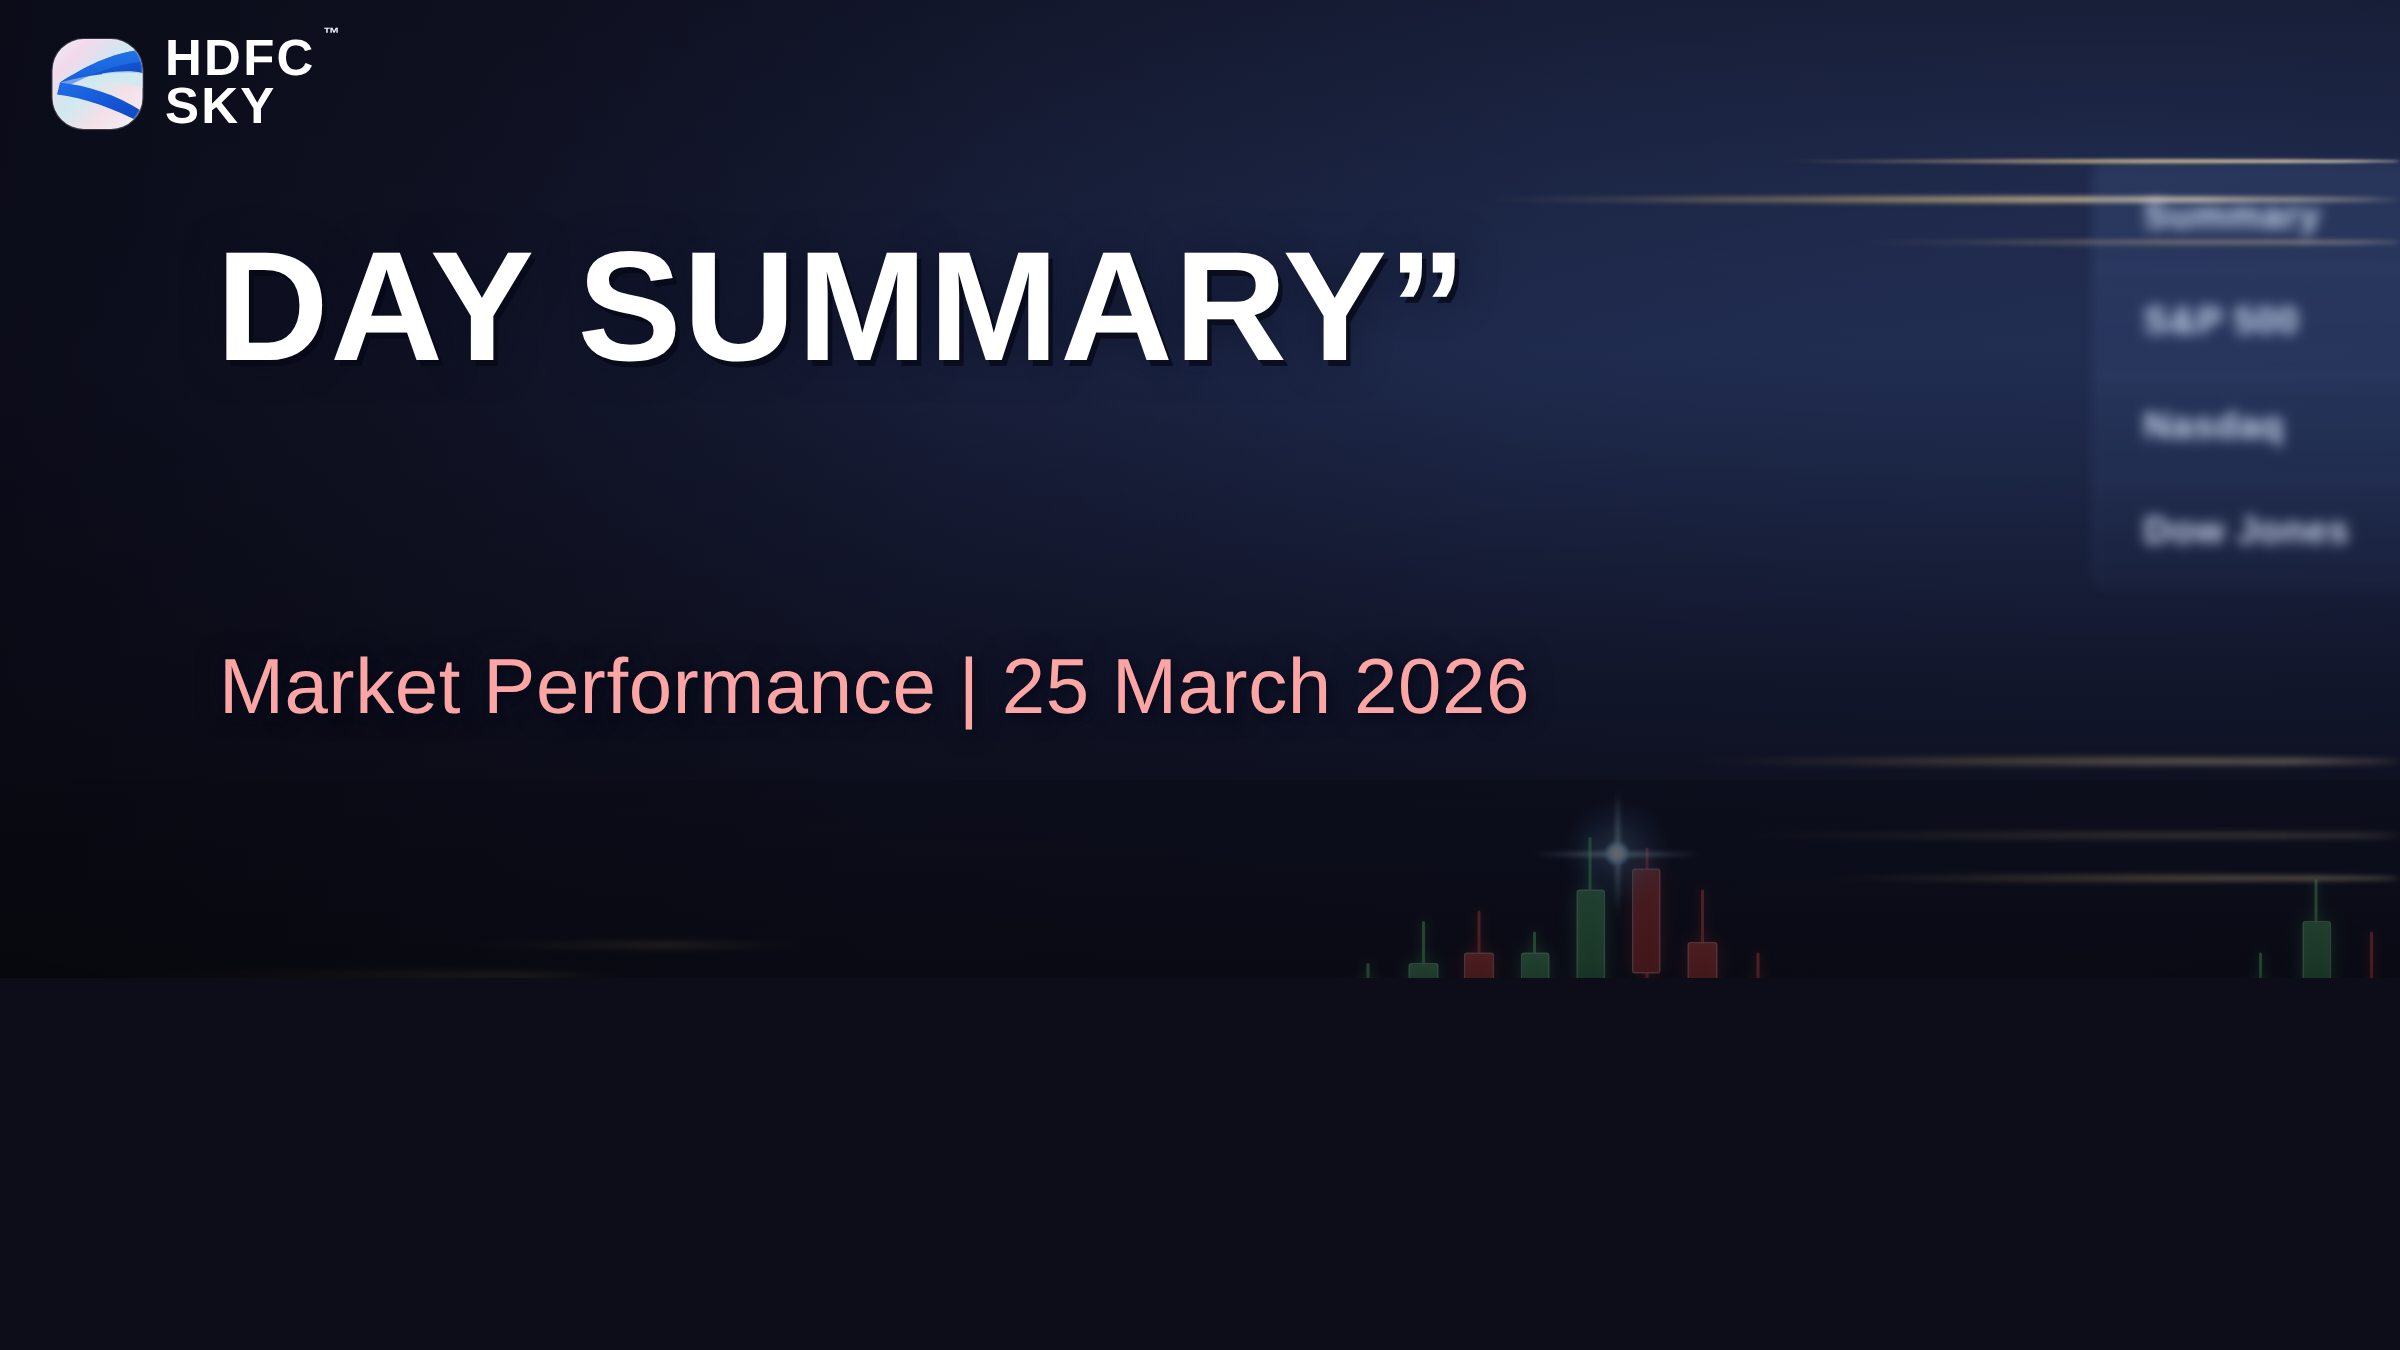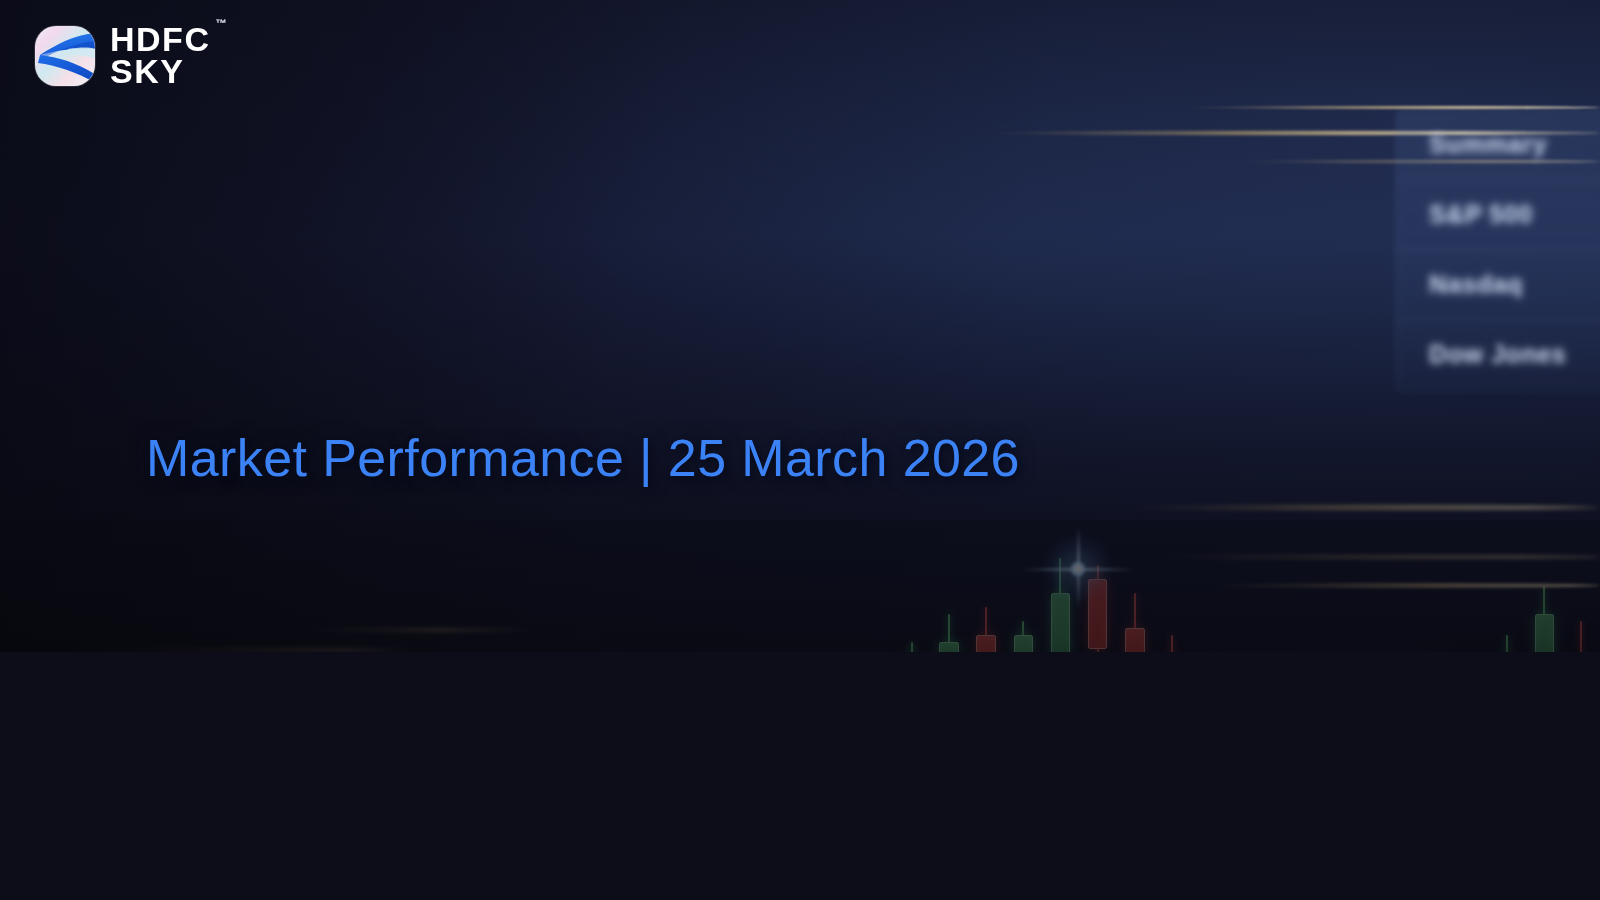--- a/index.html
+++ b/index.html
@@ -102,21 +102,21 @@
     font-weight:bold;
     letter-spacing:1px;
     line-height:1.22;
     white-space:nowrap;
     text-shadow:3px 4px 0 rgba(6,8,22,.75), 0 0 26px rgba(10,14,34,.6);
     font-family:"Liberation Sans", sans-serif;
   }
   .h-line.l2{margin-left:72px;}
   .subtitle{
     position:absolute;left:146px;top:428px;
-    color:#3b82f6;font-size:52px;font-weight:500;letter-spacing:.4px;
+    color:#fca5a5;font-size:52px;font-weight:500;letter-spacing:.4px;
     white-space:nowrap;
     text-shadow:2px 3px 6px rgba(6,8,22,.85), 0 0 18px rgba(12,18,40,.7);
     font-family:"Liberation Sans", sans-serif;
   }
 
   
   .side-panel{
     position:absolute;left:1396px;top:108px;width:230px;height:285px;
     background:linear-gradient(180deg, rgba(96,126,186,.17) 0%, rgba(78,106,166,.13) 60%, rgba(64,90,146,.07) 100%);
     border-left:1px solid rgba(168,194,240,.16);
@@ -410,17 +410,18 @@
       </svg>
     </div>
     <div class="logo-word">
       <div class="l1">HDFC</div>
       <div class="l2">SKY</div>
       <div class="logo-tm">™</div>
     </div>
   </div>
 
   <div class="headline">
+    <div class="h-line l2">DAY SUMMARY”</div>
   </div>
 
   <div class="subtitle">Market Performance | 25 March 2026</div>
 
 </div>
 
 </body></html>

